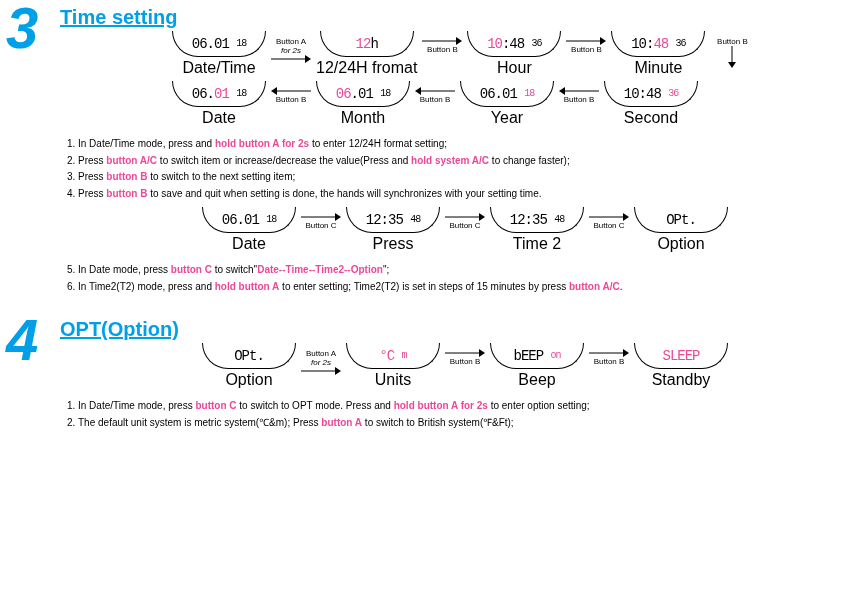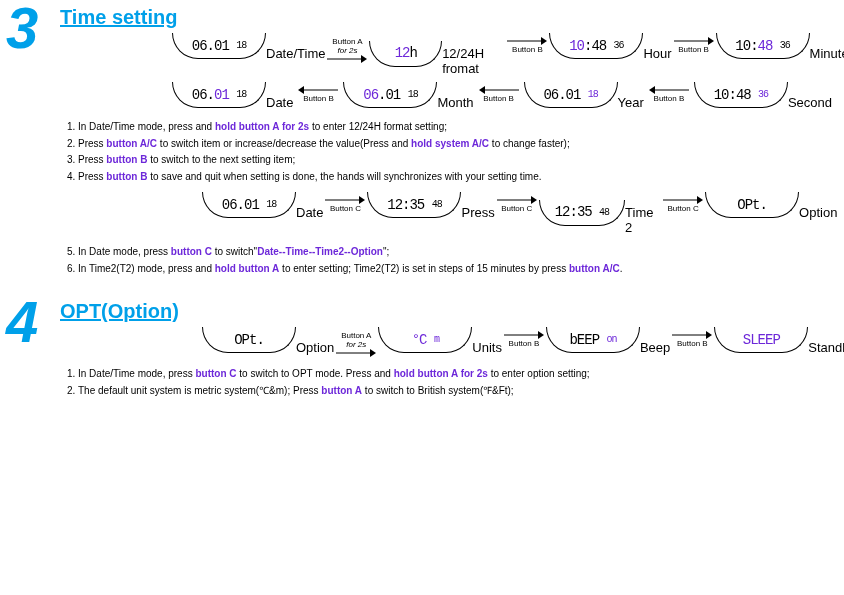--- a/index.html
+++ b/index.html
@@ -33,21 +33,21 @@
     padding-top: 6px;
   }
   .diagram-row {
     display: flex;
     align-items: flex-start;
     flex-wrap: nowrap;
     margin: 2px 0 4px 0;
   }
   .disp-wrap {
     display: flex;
-    flex-direction: row;
+    flex-direction: column;
     align-items: center;
     margin: 0 2px;
   }
   .disp {
     width: 94px;
     height: 26px;
     border: 1px solid #000;
     border-top: none;
     border-radius: 0 0 50px 50px;
     display: flex;
@@ -55,22 +55,22 @@
     justify-content: center;
     font-family: "Courier New", monospace;
     font-size: 14px;
     letter-spacing: -1px;
     overflow: hidden;
     position: relative;
     box-sizing: border-box;
   }
   .disp .seg { display:inline-block; }
   .label {
-    font-size: 13px;
-    margin-top: 15px;
+    font-size: 16px;
+    margin-top: 2px;
   }
   .arrow {
     display:flex;
     flex-direction:column;
     align-items:center;
     width: 46px;
     margin-top: 6px;
   }
   .arrow svg { display:block; }
   .arrow-txt {
@@ -82,21 +82,21 @@
   .arrow-txt2 { font-size:8px; line-height:9px;font-style:italic; }
   ol {
     margin: 10px 0 0 0;
     padding-left: 18px;
   }
   li {
     font-size: 10px;
     line-height: 1.45;
     margin-bottom: 2px;
   }
-  .hl { color: #6d28d9; }
+  .hl { color: #ec4899; }
   .bold { font-weight: bold; }
 </style>
 </head>
 <body>
 
 <div class="section">
   <div class="bignum">3</div>
   <div class="heading">Time setting</div>
 
   <div class="diagram-row" style="margin-left:110px;">

